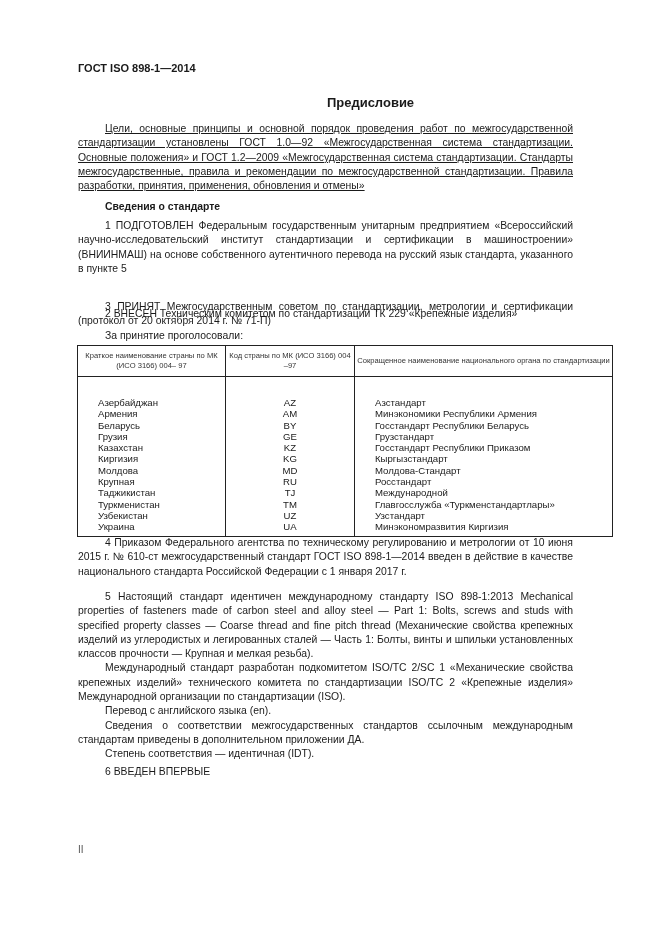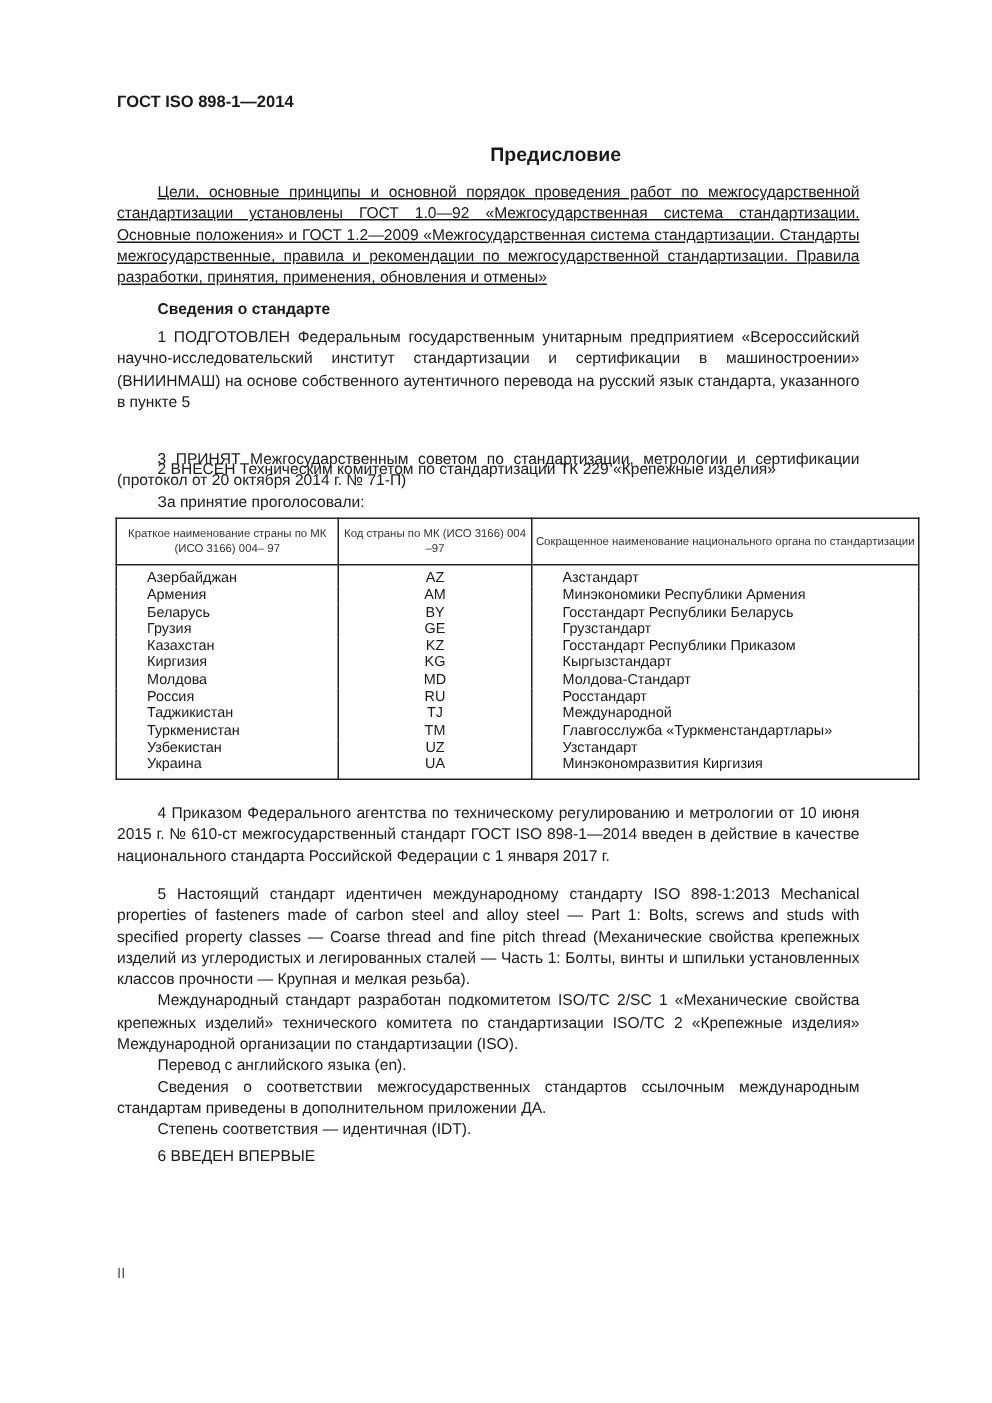--- a/index.html
+++ b/index.html
@@ -9,21 +9,21 @@
   .hdr { left:78px; top:62px; font-size:11px; font-weight:bold; }
   .title { left:0; width:661px; top:95px; text-align:center; font-size:13px; font-weight:bold; padding-left:80px; box-sizing:border-box; }
   .para { left:78px; width:495px; font-size:10.4px; line-height:14.3px; text-align:justify; }
   .para p { margin:0; text-indent:27px; }
   .sub { left:105px; font-size:10.4px; font-weight:bold; }
   table.votes { position:absolute; left:77px; top:345px; width:536px; border-collapse:collapse;
                 font-size:9.6px; line-height:11.3px; }
   table.votes th { font-weight:normal; font-size:7.6px; line-height:10.5px; color:#333; text-align:center;
                    border:1px solid #222; padding:3px 2px 3px 2px; height:24px; }
   table.votes td { padding:0 0 0 0; border-left:1px solid #222; border-right:1px solid #222; vertical-align:top; white-space:nowrap; }
-  table.votes tbody tr:first-child td { padding-top:3px; }
+  table.votes tbody tr:first-child td { padding-top:20px; }
   table.votes tbody tr:last-child td { border-bottom:1px solid #222; padding-bottom:3px; }
   td.c1 { padding-left:20px !important; width:125px; }
   td.c2 { text-align:center; width:124px; }
   td.c3 { padding-left:20px !important; }
   .pagenum { left:78px; top:844px; font-size:10px; color:#555; }
 </style>
 </head>
 <body>
 
 <div class="abs hdr">ГОСТ ISO 898-1—2014</div>
@@ -87,21 +87,21 @@
         <td class="c1">Киргизия</td>
         <td class="c2">KG</td>
         <td class="c3">Кыргызстандарт</td>
       </tr>
     <tr>
         <td class="c1">Молдова</td>
         <td class="c2">MD</td>
         <td class="c3">Молдова-Стандарт</td>
       </tr>
     <tr>
-        <td class="c1">Россия</td>
+        <td class="c1">Крупная</td>
         <td class="c2">RU</td>
         <td class="c3">Росстандарт</td>
       </tr>
     <tr>
         <td class="c1">Таджикистан</td>
         <td class="c2">TJ</td>
         <td class="c3">Международной</td>
       </tr>
     <tr>
         <td class="c1">Туркменистан</td>

